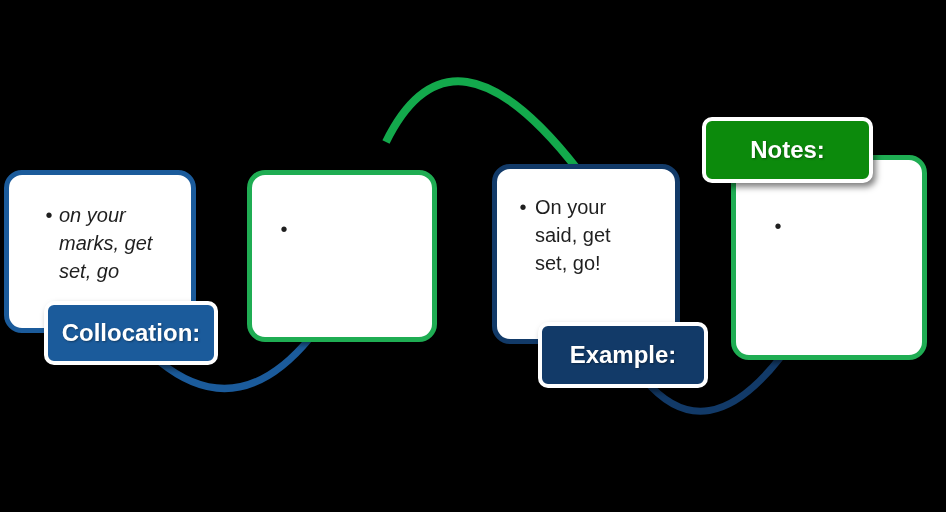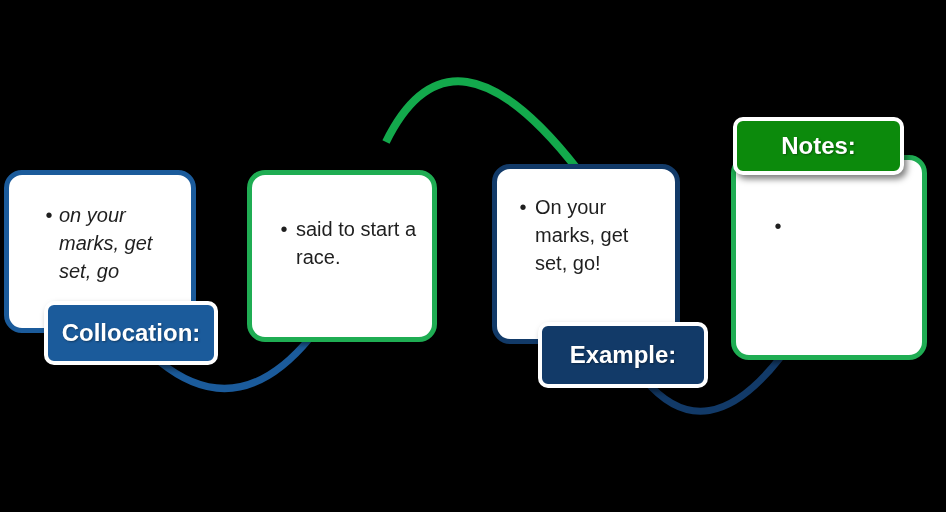--- a/index.html
+++ b/index.html
@@ -62,21 +62,21 @@
     color:#fff;
     font-size:24px; font-weight:bold;
     display:flex; align-items:center; justify-content:center;
     z-index:2;
     box-shadow:3px 4px 6px rgba(0,0,0,0.5);
     text-shadow:1px 1px 2px rgba(0,0,0,0.35);
   }
   #badge-collocation { left:44px;  top:301px; width:174px; height:64px; }
   #badge-definition  { left:292px; top:133px; width:169px; height:64px; }
   #badge-example     { left:538px; top:322px; width:170px; height:66px; }
-  #badge-notes       { left:702px; top:117px; width:171px; height:58px;margin-left:31px; }
+  #badge-notes       { left:702px; top:117px; width:171px; height:66px; }
 </style>
 </head>
 <body>
 
 <div id="stage">
 
   <svg id="arcs" width="946" height="512" viewBox="0 0 946 512">
     <path d="M 160 362 Q 238 425 310 338" fill="none" stroke-width="7" stroke="#1B5B9B"></path>
     <path d="M 386 142 Q 452 8 578 170" fill="none" stroke-width="8" stroke="#13A94C"></path>
     <path d="M 645 380 Q 706 452 780 358" fill="none" stroke-width="7" stroke="#123A68"></path>
@@ -85,28 +85,27 @@
   <div class="card" id="card-collocation" style="border-color: rgb(27, 91, 155);">
     <div class="card-content">
       <span class="bullet">•</span>
       <div class="card-text">on your marks, get set, go</div>
     </div>
   </div>
 
   <div class="card" id="card-definition" style="border-color: rgb(31, 173, 83);">
     <div class="card-content">
       <span class="bullet">•</span>
-      <div class="card-text">said to start a race.</div>
     </div>
   </div>
 
   <div class="card" id="card-example" style="border-color: rgb(18, 58, 104);">
     <div class="card-content">
       <span class="bullet">•</span>
-      <div class="card-text">On your marks, get set, go!</div>
+      <div class="card-text">On your said, get set, go!</div>
     </div>
   </div>
 
   <div class="card" id="card-notes" style="border-color: rgb(31, 173, 83);">
     <div class="card-content">
       <span class="bullet">•</span>
     </div>
   </div>
 
   <div class="badge" id="badge-collocation" style="background-color: rgb(27, 91, 155);">Collocation:</div>

